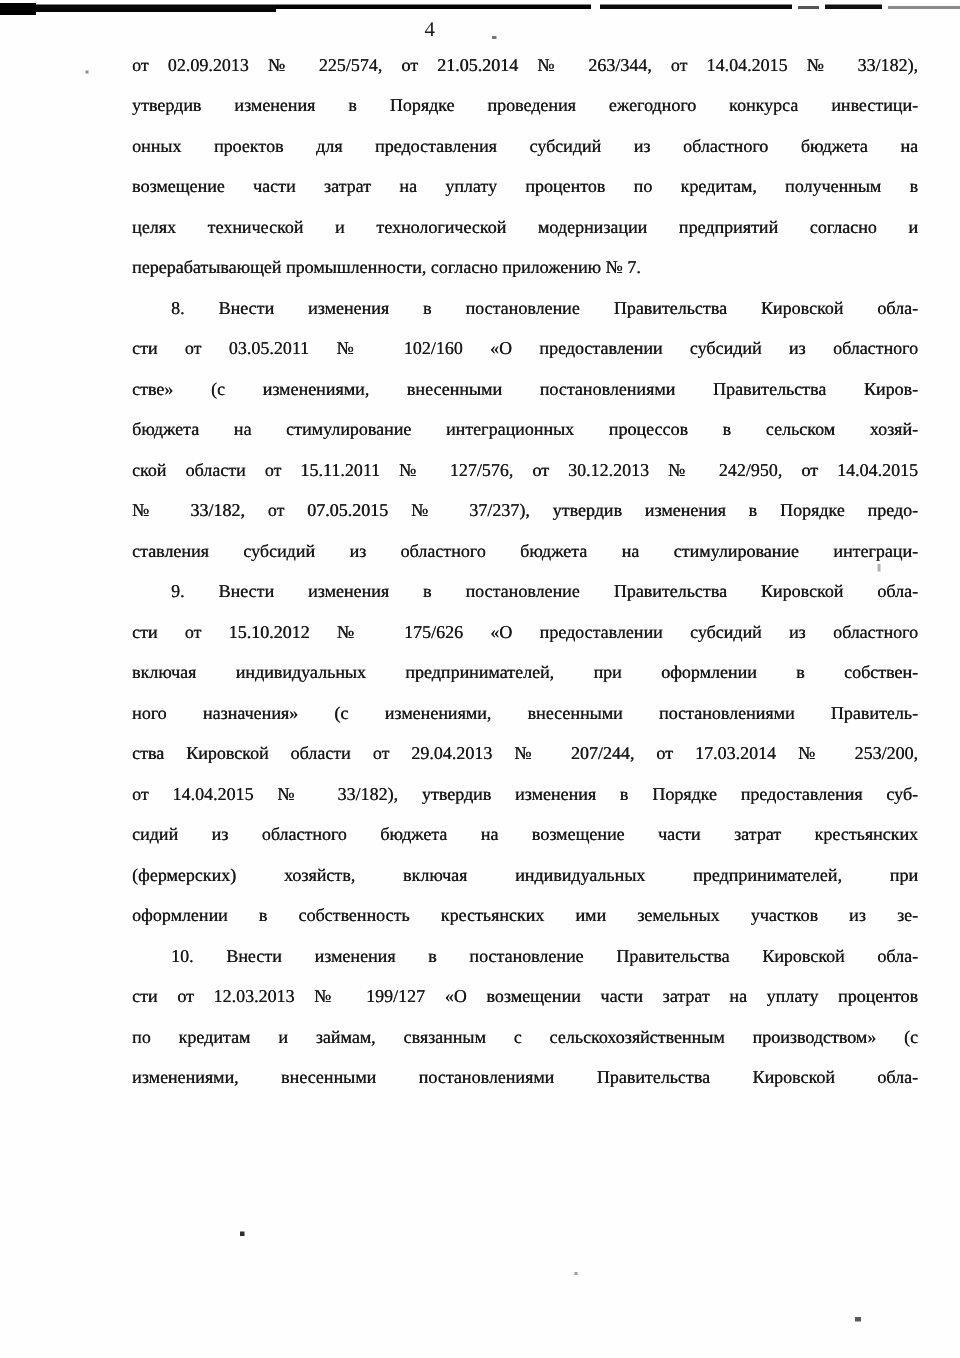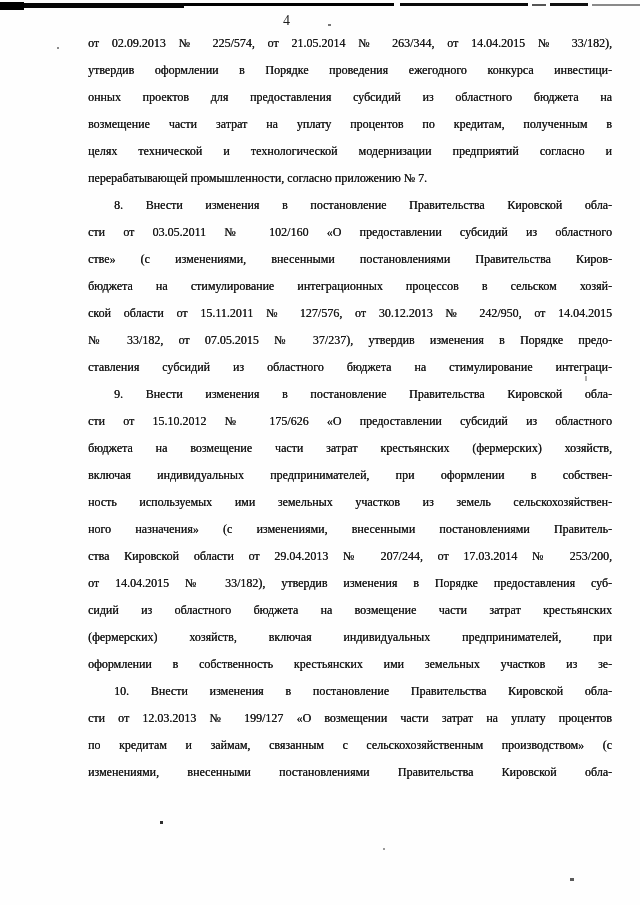--- a/index.html
+++ b/index.html
@@ -84,41 +84,39 @@
   <span class="speck s1"></span>
   <span class="speck s2"></span>
   <span class="speck s3"></span>
   <span class="speck s4"></span>
   <span class="speck s5"></span>
   <span class="speck s6"></span>
 
   <div class="text-block" id="text-block">
       <div class="paragraph">
         <div class="line">от 02.09.2013 № 225/574, от 21.05.2014 № 263/344, от 14.04.2015 № 33/182),</div>
-        <div class="line">утвердив оформлении в Порядке проведения ежегодного конкурса инвестици-</div>
+        <div class="line">утвердив изменения в Порядке проведения ежегодного конкурса инвестици-</div>
         <div class="line">онных проектов для предоставления субсидий из областного бюджета на</div>
         <div class="line">возмещение части затрат на уплату процентов по кредитам, полученным в</div>
         <div class="line">целях технической и технологической модернизации предприятий согласно и</div>
         <div class="line no-just">перерабатывающей промышленности, согласно приложению № 7.</div>
       </div>
       <div class="paragraph">
         <div class="line indent">8. Внести изменения в постановление Правительства Кировской обла-</div>
         <div class="line">сти от 03.05.2011 № 102/160 «О предоставлении субсидий из областного</div>
         <div class="line">стве» (с изменениями, внесенными постановлениями Правительства Киров-</div>
         <div class="line">бюджета на стимулирование интеграционных процессов в сельском хозяй-</div>
         <div class="line">ской области от 15.11.2011 № 127/576, от 30.12.2013 № 242/950, от 14.04.2015</div>
         <div class="line">№ 33/182, от 07.05.2015 № 37/237), утвердив изменения в Порядке предо-</div>
         <div class="line">ставления субсидий из областного бюджета на стимулирование интеграци-</div>
       </div>
       <div class="paragraph">
         <div class="line indent">9. Внести изменения в постановление Правительства Кировской обла-</div>
         <div class="line">сти от 15.10.2012 № 175/626 «О предоставлении субсидий из областного</div>
-        <div class="line">бюджета на возмещение части затрат крестьянских (фермерских) хозяйств,</div>
         <div class="line">включая индивидуальных предпринимателей, при оформлении в собствен-</div>
-        <div class="line">ность используемых ими земельных участков из земель сельскохозяйствен-</div>
         <div class="line">ного назначения» (с изменениями, внесенными постановлениями Правитель-</div>
         <div class="line">ства Кировской области от 29.04.2013 № 207/244, от 17.03.2014 № 253/200,</div>
         <div class="line">от 14.04.2015 № 33/182), утвердив изменения в Порядке предоставления суб-</div>
         <div class="line">сидий из областного бюджета на возмещение части затрат крестьянских</div>
         <div class="line">(фермерских) хозяйств, включая индивидуальных предпринимателей, при</div>
         <div class="line">оформлении в собственность крестьянских ими земельных участков из зе-</div>
       </div>
       <div class="paragraph">
         <div class="line indent">10. Внести изменения в постановление Правительства Кировской обла-</div>
         <div class="line">сти от 12.03.2013 № 199/127 «О возмещении части затрат на уплату процентов</div>

